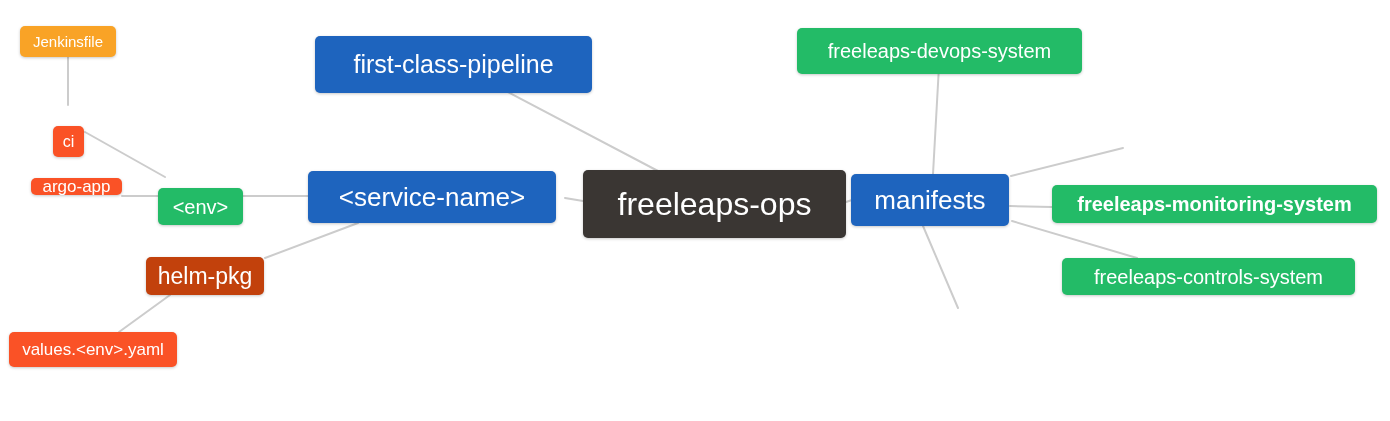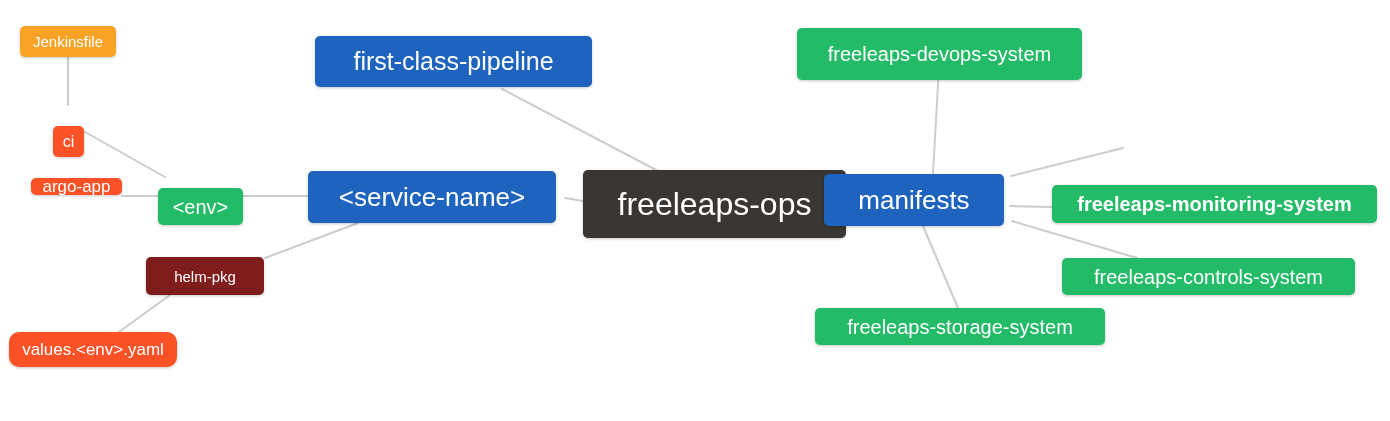--- a/index.html
+++ b/index.html
@@ -64,34 +64,33 @@
   </svg>
 
   <div class="node" style="left: 20px; top: 26px; width: 96px; height: 31px; font-size: 15px; background-color: rgb(249, 163, 38);">Jenkinsfile</div>
 
   <div class="node" style="left: 53px; top: 105px; width: 31px; height: 31px; font-size: 16px; background-color: rgb(250, 82, 38); margin-top: 21px;">ci</div>
 
   <div class="node" style="left: 31px; top: 178px; width: 91px; height: 17px; font-size: 17px; background-color: rgb(250, 82, 38);">argo-app</div>
 
   <div class="node" style="left: 158px; top: 177px; width: 85px; height: 37px; font-size: 20px; background-color: rgb(35, 187, 103); margin-top: 11px;">&lt;env&gt;</div>
 
-  <div class="node" style="left: 146px; top: 257px; width: 118px; height: 38px; font-size: 15px; background-color: #7f1d1d;">helm-pkg</div>
+  <div class="node" style="left: 146px; top: 257px; width: 118px; height: 38px; font-size: 23px; background-color: #c2410c;">helm-pkg</div>
 
-  <div class="node" style="left: 9px; top: 332px; width: 168px; height: 35px; font-size: 17px; background-color: rgb(250, 82, 38); border-radius: 10px;">values.&lt;env&gt;.yaml</div>
+  <div class="node" style="left: 9px; top: 332px; width: 168px; height: 35px; font-size: 17px; background-color: rgb(250, 82, 38);">values.&lt;env&gt;.yaml</div>
 
-  <div class="node" style="left: 315px; top: 36px; width: 277px; height: 51px; font-size: 25px; background-color: rgb(30, 100, 190);">first-class-pipeline</div>
+  <div class="node" style="left: 315px; top: 36px; width: 277px; height: 57px; font-size: 25px; background-color: rgb(30, 100, 190);">first-class-pipeline</div>
 
   <div class="node" style="left: 308px; top: 171px; width: 248px; height: 52px; font-size: 26px; background-color: rgb(30, 100, 190);">&lt;service-name&gt;</div>
 
   <div class="node" style="left: 583px; top: 170px; width: 263px; height: 68px; font-size: 32px; background-color: rgb(58, 54, 51);">freeleaps-ops</div>
 
-  <div class="node" style="left: 824px; top: 174px; width: 180px; height: 52px; font-size: 26px; background-color: rgb(30, 100, 190);">manifests</div>
+  <div class="node" style="left: 851px; top: 174px; width: 158px; height: 52px; font-size: 26px; background-color: rgb(30, 100, 190);">manifests</div>
 
-  <div class="node" style="left: 797px; top: 28px; width: 285px; height: 52px; font-size: 20px; background-color: rgb(35, 187, 103);">freeleaps-devops-system</div>
+  <div class="node" style="left: 797px; top: 28px; width: 285px; height: 46px; font-size: 20px; background-color: rgb(35, 187, 103);">freeleaps-devops-system</div>
 
 
   <div class="node" style="left: 1052px; top: 185px; width: 325px; height: 38px; font-size: 20px; background-color: rgb(35, 187, 103); font-weight: bold;">freeleaps-monitoring-system</div>
 
   <div class="node" style="left: 1062px; top: 258px; width: 293px; height: 37px; font-size: 20px; background-color: rgb(35, 187, 103);">freeleaps-controls-system</div>
 
-  <div class="node" style="left: 815px; top: 308px; width: 290px; height: 37px; font-size: 20px; background-color: rgb(35, 187, 103);">freeleaps-storage-system</div>
 
 </div>
 
 </body></html>

